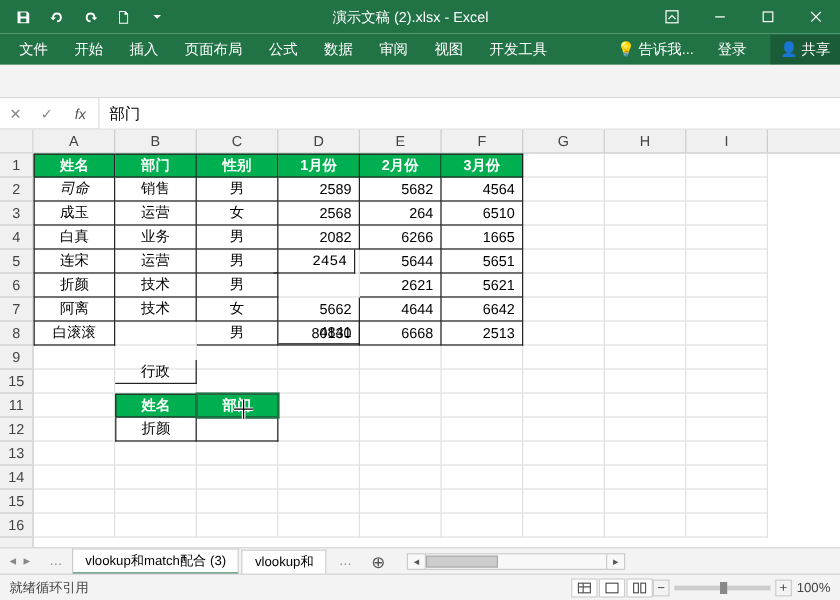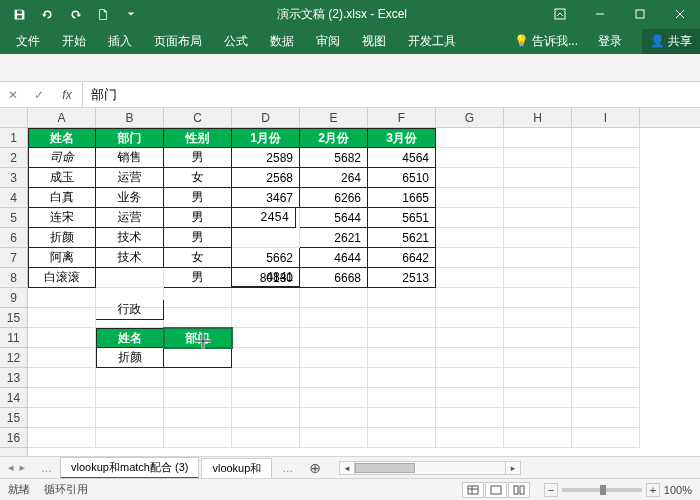--- a/index.html
+++ b/index.html
@@ -59,21 +59,21 @@
 .sheettabs .stab { padding: 2px 10px; background: #fff; border: 1px solid #ccc; border-bottom: none; margin-right: 2px; cursor: pointer; }
 .sheettabs .stab.active { border-bottom: 2px solid #217346; }
 .sheettabs .dots { padding: 0 8px; color: #888; cursor: pointer; }
 .sheettabs .add { padding: 0 8px; color: #555; cursor: pointer; font-size: 14px; }
 .sheettabs .hscroll { flex: 1; display: flex; align-items: center; justify-content: flex-start; padding-left: 10px; }
 .sheettabs .hscroll .hbtn { width: 16px; height: 14px; border: 1px solid #ccc; background: #f8f8f8; display: flex; align-items: center; justify-content: center; font-size: 9px; color: #555; cursor: pointer; }
 .sheettabs .hscroll .htrack { width: 150px; height: 14px; border-top: 1px solid #ccc; border-bottom: 1px solid #ccc; background: #f8f8f8; position: relative; }
 .sheettabs .hscroll .hthumb { position: absolute; left: 0; top: 1px; width: 60px; height: 10px; background: #cdcdcd; border: 1px solid #aaa; }
 
 
-.statusbar { height: 22px; background: #f3f3f3; border-top: 1px solid #d4d4d4; display: flex; align-items: center; padding: 0 8px; font-size: 11px; color: #444; gap: 14px; }
+.statusbar { height: 22px; background: #f3f3f3; border-top: 1px solid #d4d4d4; display: flex; align-items: center; padding: 0 8px; font-size: 11px; color: #444; }
 .statusbar .spacer { flex: 1; }
 .statusbar .viewbtns { display: flex; gap: 1px; }
 .statusbar .vb { width: 22px; height: 16px; border: 1px solid #ccc; background: #fff; display: flex; align-items: center; justify-content: center; cursor: pointer; }
 .statusbar .zoom { display: flex; align-items: center; gap: 4px; }
 .statusbar .zoom .zslider { width: 80px; height: 4px; background: #ccc; position: relative; }
 .statusbar .zoom .zslider::after { content: ''; position: absolute; left: 38px; top: -3px; width: 6px; height: 10px; background: #888; }
 .statusbar .zbtn { width: 14px; height: 14px; border: 1px solid #ccc; text-align: center; line-height: 12px; cursor: pointer; }
 </style>
 </head>
 <body>
@@ -356,21 +356,21 @@
       <div class="cell data-cell num" style="left: 340px; top: 20px; z-index: 2;">4564</div>
       <div class="cell data-cell leftb" style="left: 0px; top: 40px; z-index: 2;">成玉</div>
       <div class="cell data-cell" style="left: 68px; top: 40px; z-index: 2;">运营</div>
       <div class="cell data-cell" style="left: 136px; top: 40px; z-index: 2;">女</div>
       <div class="cell data-cell num" style="left: 204px; top: 40px; z-index: 2;">2568</div>
       <div class="cell data-cell num" style="left: 272px; top: 40px; z-index: 2;">264</div>
       <div class="cell data-cell num" style="left: 340px; top: 40px; z-index: 2;">6510</div>
       <div class="cell data-cell leftb" style="left: 0px; top: 60px; z-index: 2;">白真</div>
       <div class="cell data-cell" style="left: 68px; top: 60px; z-index: 2;">业务</div>
       <div class="cell data-cell" style="left: 136px; top: 60px; z-index: 2;">男</div>
-      <div class="cell data-cell num" style="left: 204px; top: 60px; z-index: 2;">3467</div>
+      <div class="cell data-cell num" style="left: 204px; top: 60px; z-index: 2;">2082</div>
       <div class="cell data-cell num" style="left: 272px; top: 60px; z-index: 2;">6266</div>
       <div class="cell data-cell num" style="left: 340px; top: 60px; z-index: 2;">1665</div>
       <div class="cell data-cell leftb" style="left: 0px; top: 80px; z-index: 2;">连宋</div>
       <div class="cell data-cell" style="left: 68px; top: 80px; z-index: 2;">运营</div>
       <div class="cell data-cell" style="left: 136px; top: 80px; z-index: 2;">男</div>
       <div class="cell data-cell num" style="left: 200px; top: 80px; z-index: 2; font-family: Liberation Mono, monospace;">2454</div>
       <div class="cell data-cell num" style="left: 272px; top: 80px; z-index: 2;">5644</div>
       <div class="cell data-cell num" style="left: 340px; top: 80px; z-index: 2;">5651</div>
       <div class="cell data-cell leftb" style="left: 0px; top: 100px; z-index: 2;">折颜</div>
       <div class="cell data-cell" style="left: 68px; top: 100px; z-index: 2;">技术</div>

